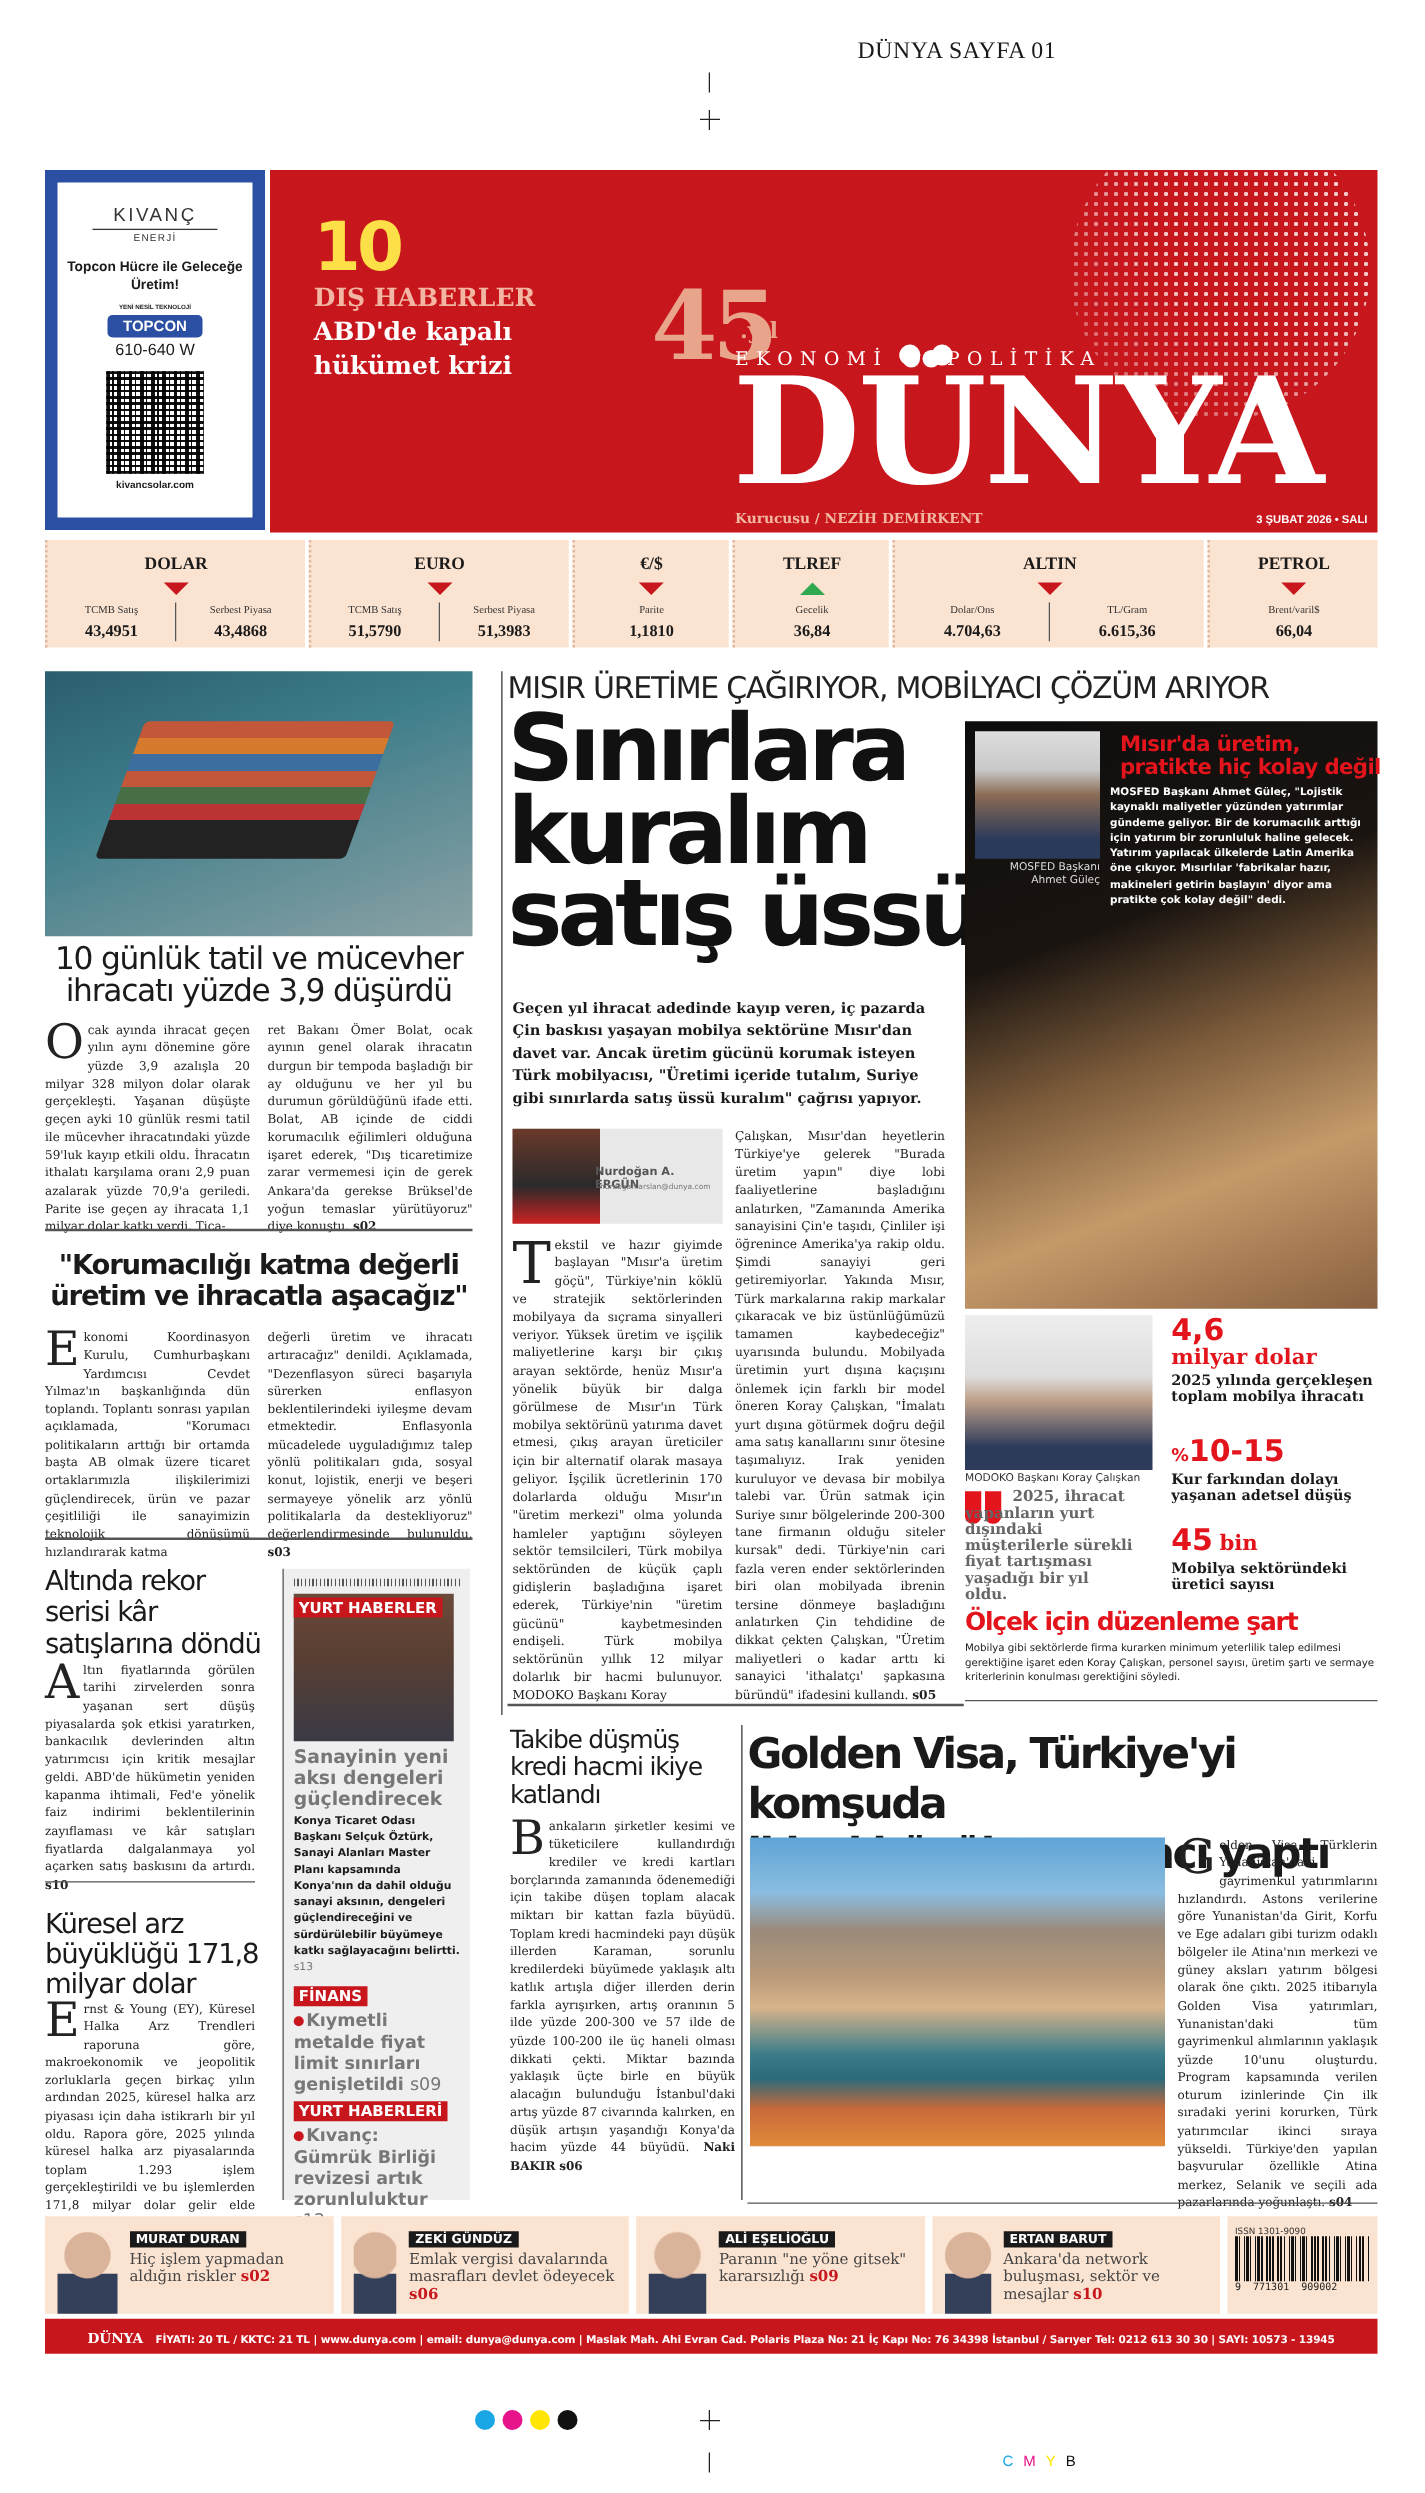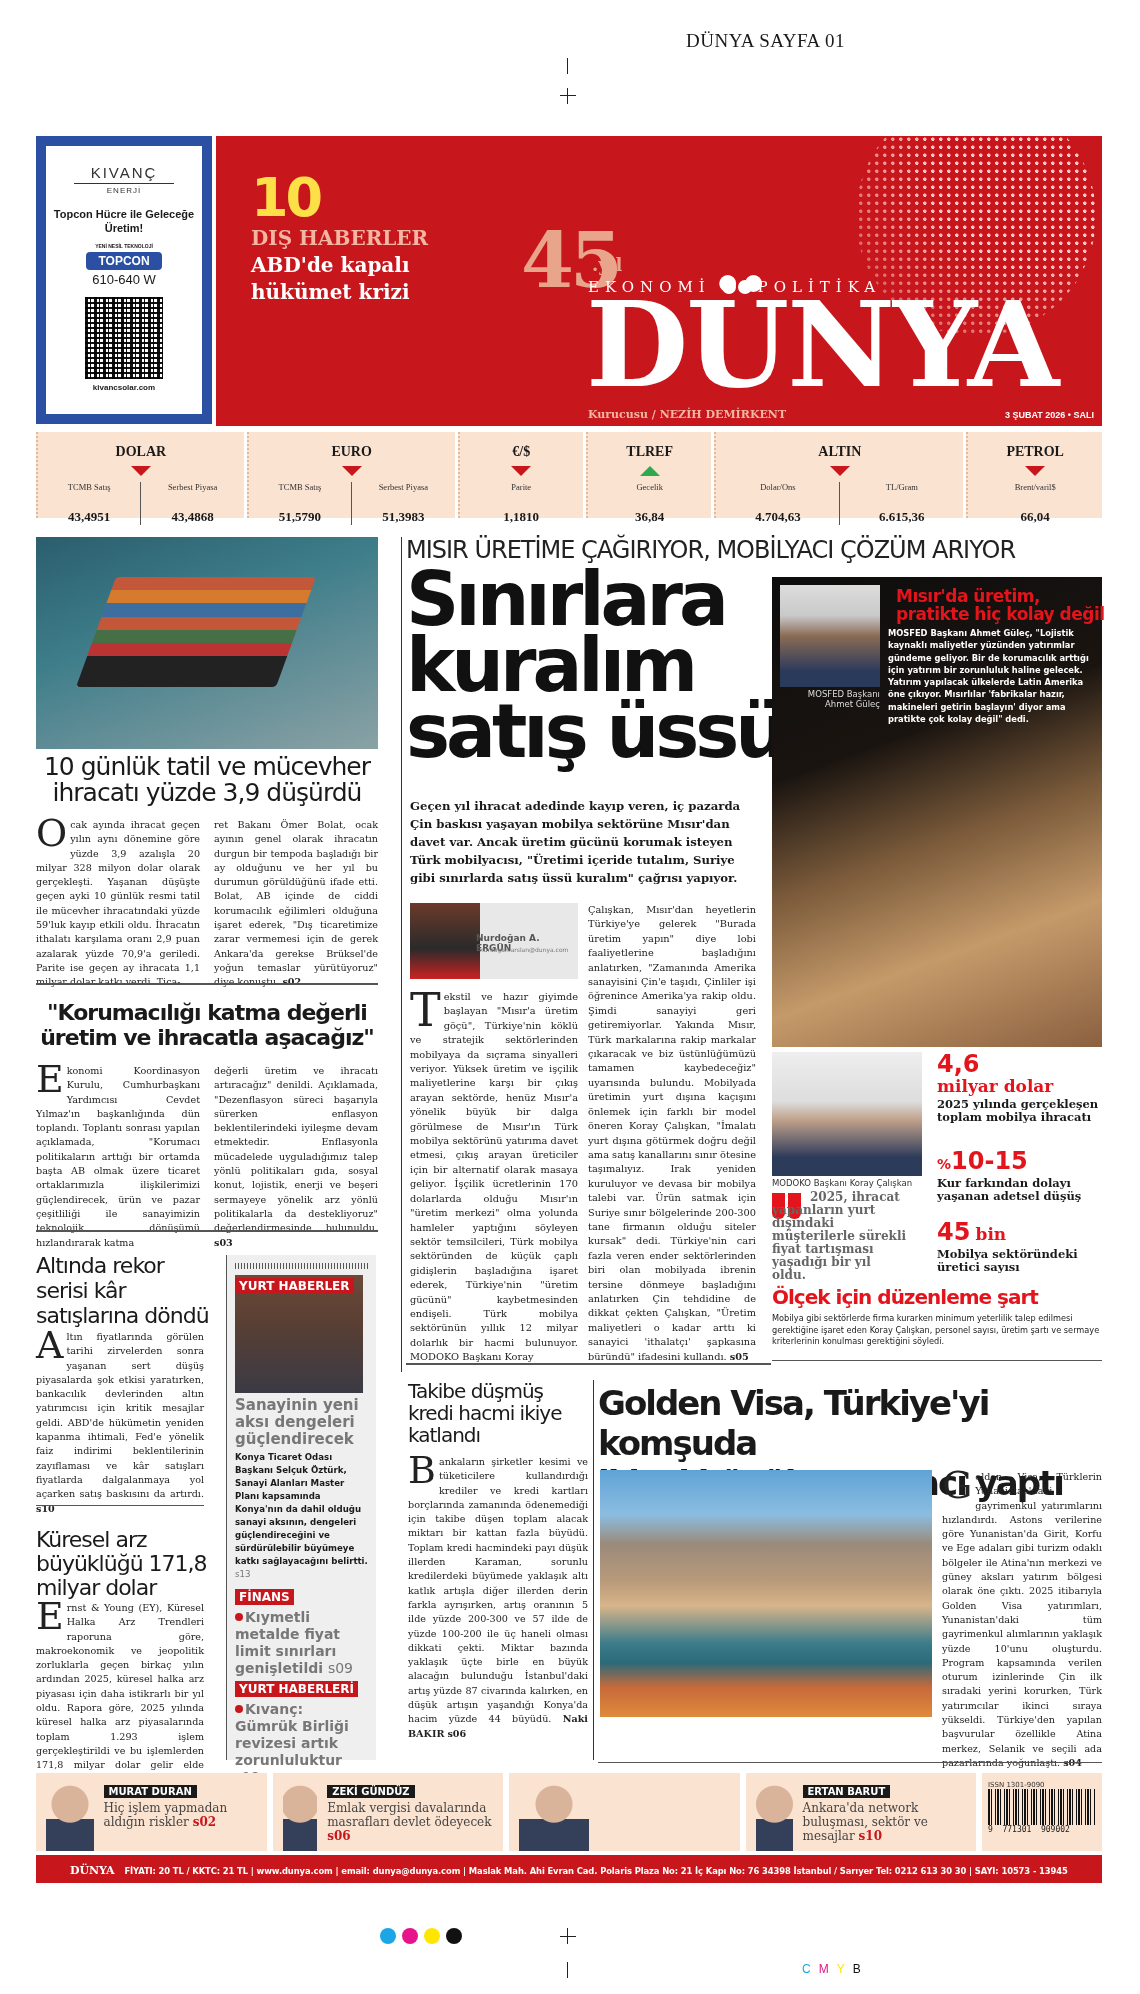--- a/index.html
+++ b/index.html
@@ -37,21 +37,21 @@
 
 .markets{left:36px;top:432px;width:1066px;height:86px;display:flex;gap:3px}
 .mk{background:#fbe3d1;border-left:2px dotted #e0b9a0;flex:1;text-align:center;padding-top:12px;position:relative}
 .mk-name{font-size:14px;font-weight:bold;font-family:"Liberation Serif",serif}
 .mk-arrow{width:0;height:0;margin:6px auto 6px;border-left:10px solid transparent;border-right:10px solid transparent;border-top:10px solid #c8161d;position:relative}
 .mk-arrow.up{border-top:none;border-bottom:10px solid #2fa84f}
 .mk-cols{display:flex;justify-content:center}
 .mk-col{flex:1}
 .mk-col+.mk-col{border-left:1px solid #555}
 .mk-lbl{font-size:8.5px;font-family:"Liberation Serif",serif;color:#333}
-.mk-val{font-size:13px;font-weight:bold;font-family:"Liberation Serif",serif;margin-top:17px}
+.mk-val{font-size:13px;font-weight:bold;font-family:"Liberation Serif",serif;margin-top:5px}
 .ship{left:36px;top:537px;width:342px;height:212px;background:linear-gradient(160deg,#2b5e6e 0%,#3e7e8a 40%,#5a8a94 60%,#8aa2a5 100%)}
 .ship:before{content:"";position:absolute;left:60px;top:40px;width:200px;height:110px;background:linear-gradient(180deg,#c2573a 0 12%,#d67a2e 12% 24%,#3c6fa0 24% 36%,#c2573a 36% 48%,#476f46 48% 60%,#b33 60% 72%,#222 72%);transform:skew(-20deg);border-radius:4px}
 .h-light{font-family:"DejaVu Sans",sans-serif;font-weight:normal;letter-spacing:-1px}
 .h-bold{font-family:"DejaVu Sans",sans-serif;font-weight:bold;letter-spacing:-1px}
 .body-txt{font-family:"DejaVu Serif",serif;font-size:9.6px;line-height:14.3px;text-align:justify;color:#222}
 .cols2{display:flex;gap:14px}
 .cols2>div{flex:1}
 .dropcap{float:left;font-size:38px;line-height:30px;margin-right:3px;font-family:"DejaVu Serif",serif}
 .rule{height:2px;background:#555}
 .vrule{width:1px;background:#333}
@@ -306,20 +306,21 @@
   <div class="colm">
     <div class="colm-photo"></div>
     <div style="margin-left:10px"><div class="colm-name">MURAT DURAN</div><div class="colm-title"><span>Hiç işlem yapmadan aldığın riskler</span> <b>s02</b></div></div>
   </div>
   <div class="colm">
     <div class="colm-photo"></div>
     <div style="margin-left:10px"><div class="colm-name">ZEKİ GÜNDÜZ</div><div class="colm-title"><span>Emlak vergisi davalarında masrafları devlet ödeyecek</span> <b>s06</b></div></div>
   </div>
   <div class="colm">
     <div class="colm-photo"></div>
+    <div style="margin-left:10px"><div class="colm-name">ALİ EŞELİOĞLU</div><div class="colm-title"><span>Paranın "ne yöne gitsek" kararsızlığı</span> <b>s09</b></div></div>
   </div>
   <div class="colm">
     <div class="colm-photo"></div>
     <div style="margin-left:10px"><div class="colm-name">ERTAN BARUT</div><div class="colm-title"><span>Ankara'da network buluşması, sektör ve mesajlar</span> <b>s10</b></div></div>
   </div>
   <div class="barcode">
     <div style="font-size:7px;font-family:'DejaVu Sans',sans-serif;color:#333">ISSN 1301-9090</div>
     <div class="bars"></div>
     <div style="font-size:8px;font-family:'DejaVu Sans Mono',monospace;white-space:pre">9  771301  909002</div>
   </div>

